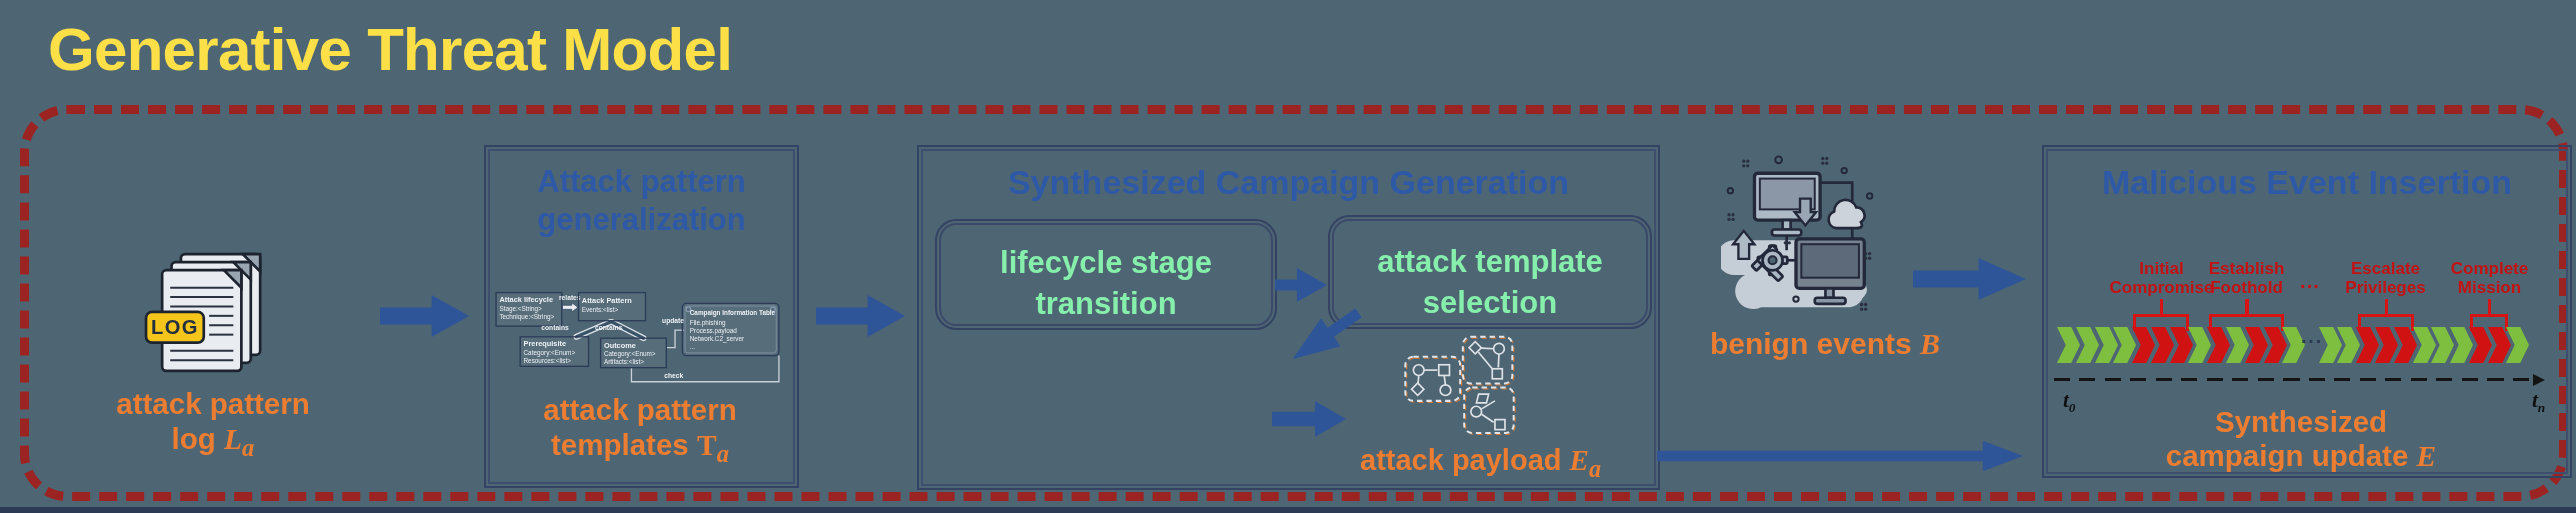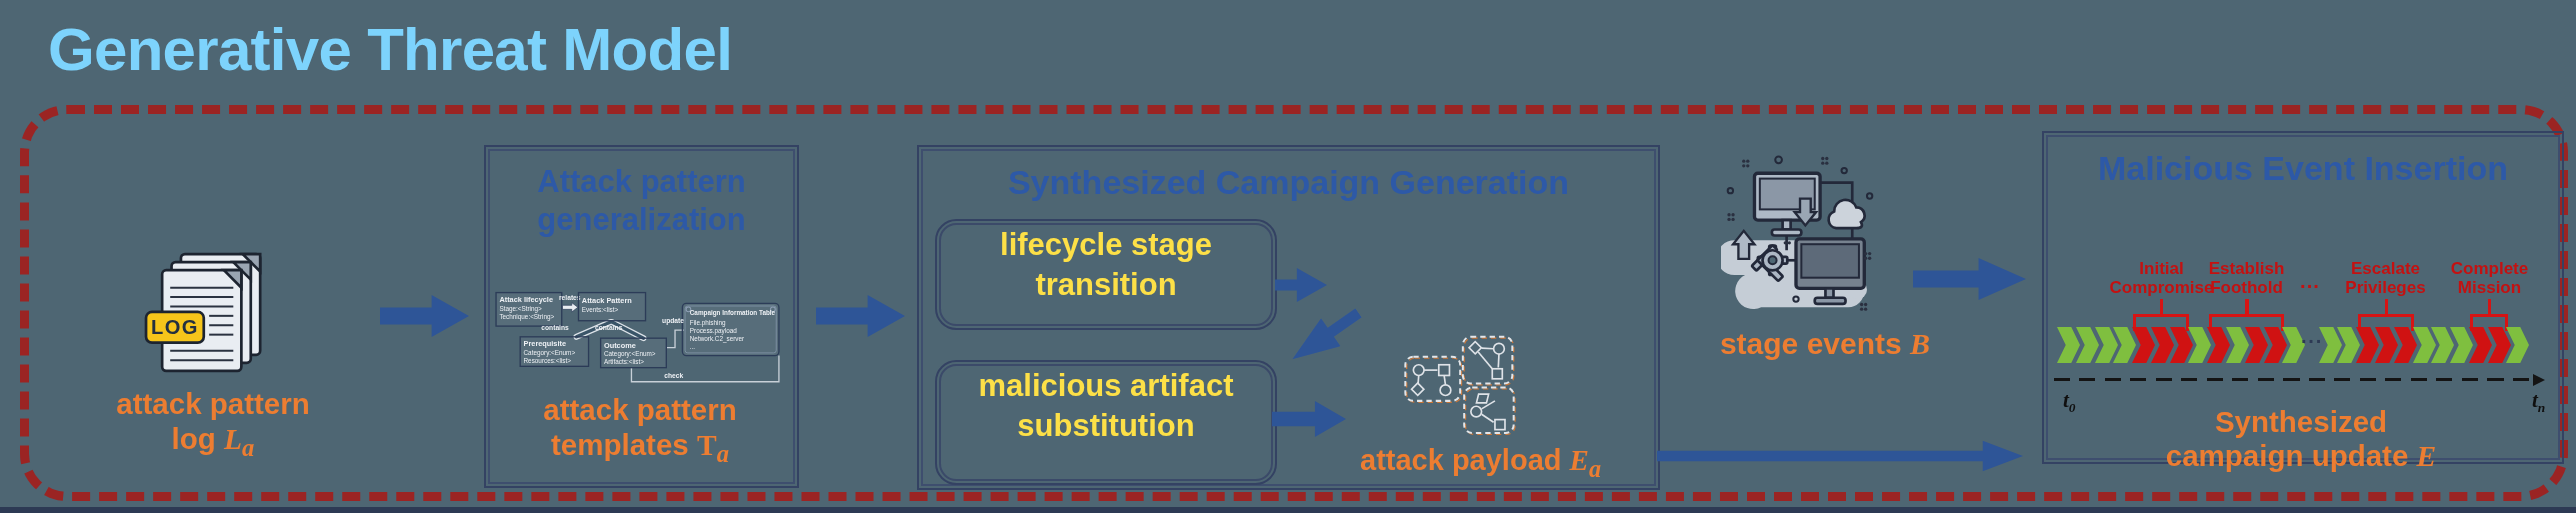--- a/index.html
+++ b/index.html
@@ -1,21 +1,21 @@
 <!DOCTYPE html>
 <html style="font-size:10.7px"><head>
 <meta charset="utf-8">
 <style>
   html,body{margin:0;padding:0;}
   .canvas{position:relative;width:2576px;height:513px;background:#4e6673;overflow:hidden;
           font-family:"Liberation Sans",sans-serif;}
   .abs{position:absolute;}
 
   
-  .main-title{left:48px;top:14.8px;font-size:60px;font-weight:700;color:#7dd3fc;letter-spacing:-0.7px;}
+  .main-title{left:48px;top:14.8px;font-size:60px;font-weight:700;color:#fde047;letter-spacing:-0.7px;}
 
   
   .dashed-frame{left:20px;top:105px;width:2530px;height:378px;border:9.4px dashed #9b2423;border-radius:47px;}
   .bottom-strip{left:0;bottom:0;width:2576px;height:6px;background:#2d3a54;}
 
   
   .panel{border:2.7px solid #3e4e6e;outline:2.7px solid #344263;outline-offset:2px;}
   .panel-title{position:absolute;left:0;right:0;text-align:center;color:#2d59a7;font-weight:700;line-height:1.22;}
 
   
@@ -24,22 +24,22 @@
   .math.upright{font-style:normal;}
 
   
   .barrow{background:#2e5597;clip-path:polygon(0 30%,58% 30%,58% 0,100% 50%,58% 100%,58% 70%,0 70%);
           filter:drop-shadow(1.3px 1.3px 0 rgba(35,45,70,.45));}
   .barrow.thin{clip-path:polygon(0 36%,89% 36%,89% 10%,100% 50%,89% 90%,89% 64%,0 64%);}
   .barrow.stub{clip-path:polygon(0 34%,42% 34%,42% 0,100% 50%,42% 100%,42% 66%,0 66%);}
 
   
   .step{border:2.7px solid #3b4a69;outline:2px solid #344263;outline-offset:2px;border-radius:17.4px;
-        display:flex;align-items:flex-start;justify-content:center;text-align:center;
-        color:#fde047;font-weight:700;font-size:31px;line-height:1.3;}
+        display:flex;align-items:flex-end;justify-content:center;text-align:center;
+        color:#86efac;font-weight:700;font-size:31px;line-height:1.3;}
 
   
   .uml text{fill:#eef1f5;font-family:"Liberation Sans",sans-serif;}
   .uml .bt{font-weight:700;font-size:11px;}
   .uml .bl{font-size:9.5px;}
   .uml .lbl{font-weight:700;font-size:10px;}
   .uml rect.ub{fill:rgba(255,255,255,0.05);stroke:#2c3c58;stroke-width:2;}
 
   
   .band{width:476px;height:40px;}
@@ -155,25 +155,25 @@
   </div>
 
   <div class="abs barrow" style="left:816px;top:295px;width:89px;height:42px;"></div>
 
   <div class="abs panel" style="left:921px;top:149px;width:731px;height:333px;">
     <div class="panel-title" style="top:10.7px;font-size:34px;">Synthesized Campaign Generation</div>
   </div>
   <div class="abs step" style="left:939px;top:223px;width:330px;height:99px;">
     <span>lifecycle stage transition</span>
   </div>
+  <div class="abs step" style="left:1332px;top:219px;width:312px;height:102px;">
+    <span>attack template selection</span>
+  </div>
   <div class="abs barrow stub" style="left:1275px;top:268px;width:52px;height:34px;"></div>
   <div class="abs barrow stub" style="left:1285px;top:319px;width:81px;height:34px;transform:rotate(145deg);"></div>
-  <div class="abs step" style="left:939px;top:364px;width:330px;height:113px;">
-    <span>malicious artifact substitution</span>
-  </div>
   <div class="abs barrow" style="left:1272px;top:401px;width:74px;height:36px;"></div>
   <svg class="abs" style="left:1397px;top:334px;width:121px;height:107px;" viewBox="0 0 180 160">
     <g fill="none" stroke="#e87a2a" stroke-width="2" stroke-dasharray="8 6" opacity="0.8">
       <rect x="14" y="36" width="82" height="66" rx="12"></rect>
         <rect x="100" y="6" width="74" height="70" rx="12"></rect>
         <rect x="102" y="82" width="74" height="68" rx="12"></rect>
     </g>
     <g fill="none" stroke="#e2e6ea" stroke-width="3" stroke-dasharray="8 6">
       <rect x="12" y="34" width="82" height="66" rx="12"></rect>
         <rect x="98" y="4" width="74" height="70" rx="12"></rect>
@@ -271,27 +271,27 @@
     <g fill="none" stroke="#23293a" stroke-width="3">
       <circle cx="86" cy="10" r="5"></circle>
         <circle cx="184" cy="26" r="4"></circle>
         <circle cx="14" cy="56" r="4"></circle>
       <circle cx="222" cy="64" r="4"></circle>
         <circle cx="112" cy="244" r="0.1"></circle>
         <circle cx="112" cy="218" r="4"></circle>
     </g>
   </svg>
   <div class="caption" style="left:1684px;top:326px;width:282px;font-size:30px;">
-    <span>stage events</span>
+    <span>benign events</span>
     <span class="math">B</span>
   </div>
   <div class="abs barrow" style="left:1913px;top:258px;width:113px;height:42px;"></div>
   <div class="abs barrow thin" style="left:1657px;top:437px;width:366px;height:38px;"></div>
 
-  <div class="abs panel" style="left:2046px;top:135px;width:510px;height:321px;">
+  <div class="abs panel" style="left:2046px;top:149px;width:510px;height:321px;padding-left:8px;">
     <div class="panel-title" style="top:10.7px;font-size:34px;">Malicious Event Insertion</div>
   </div>
   <div class="abs stage-row" style="left:2057px;top:259px;">
       <div class="bracket" style="left: 76px; width: 56px;">
         <div class="stem"></div>
       </div>
       <div class="stage-label" style="left: 44px;">Initial<br>Compromise</div>
       <div class="bracket" style="left: 152px; width: 75px;">
         <div class="stem"></div>
       </div>

